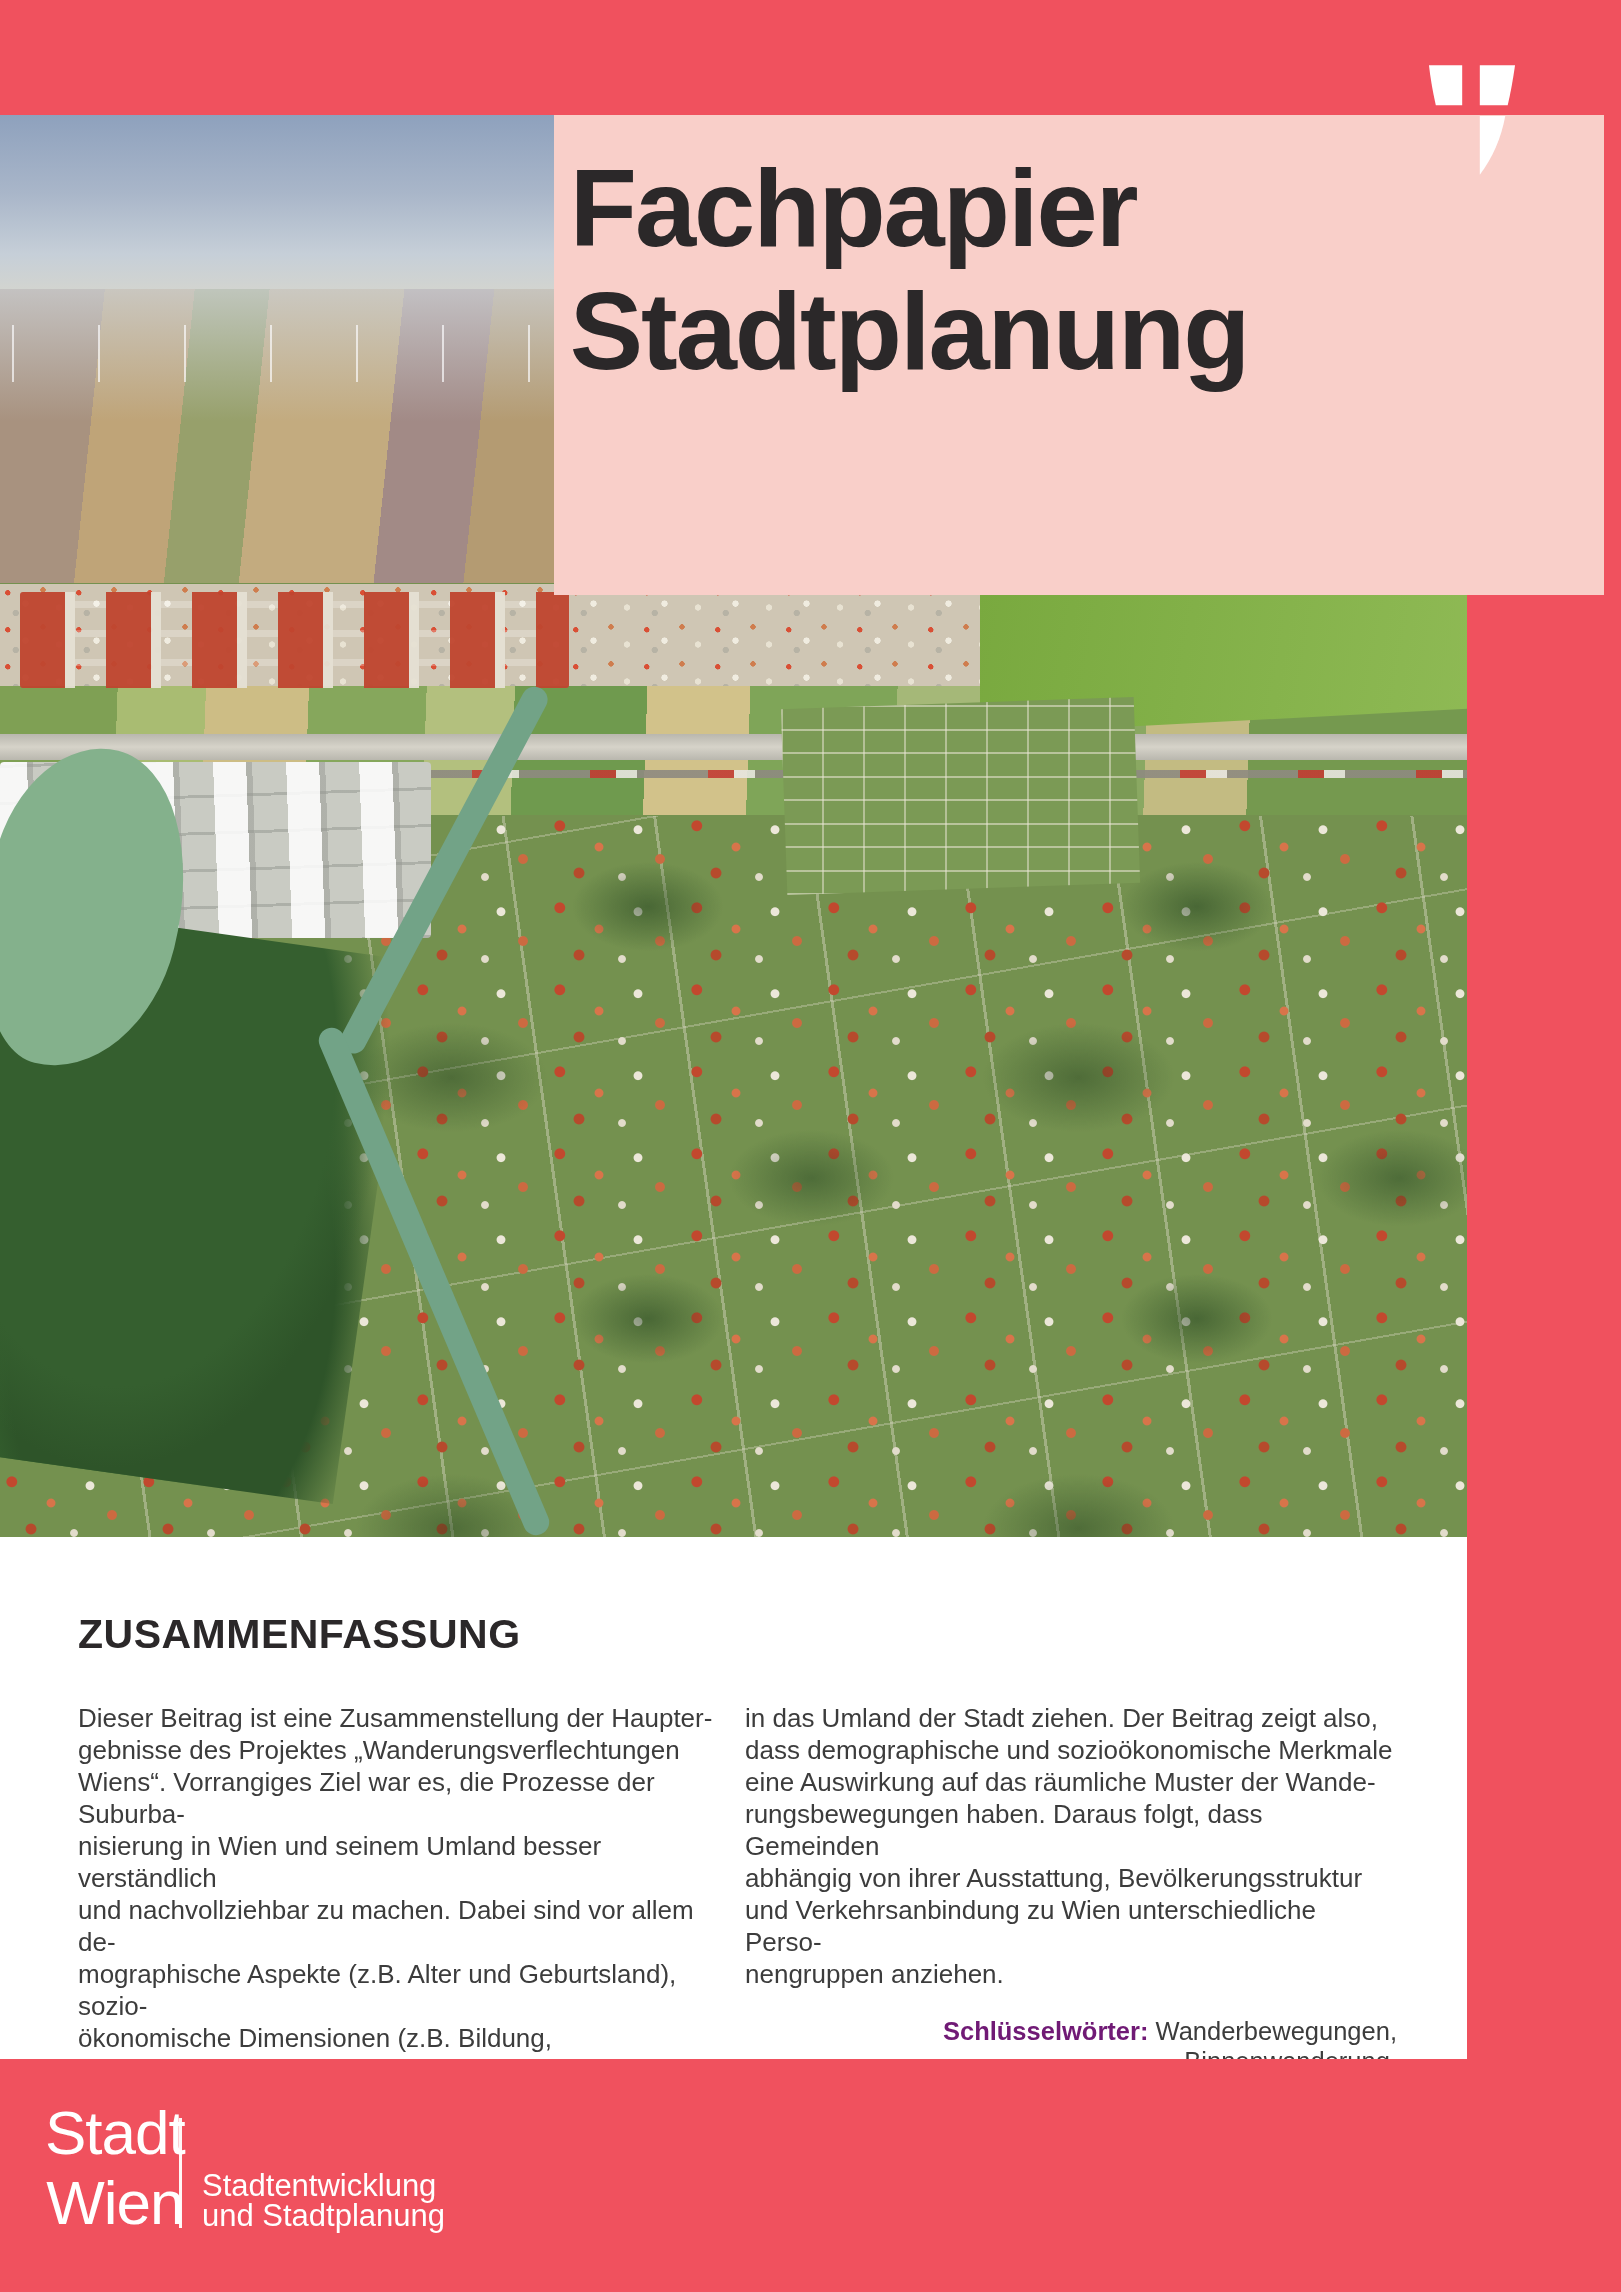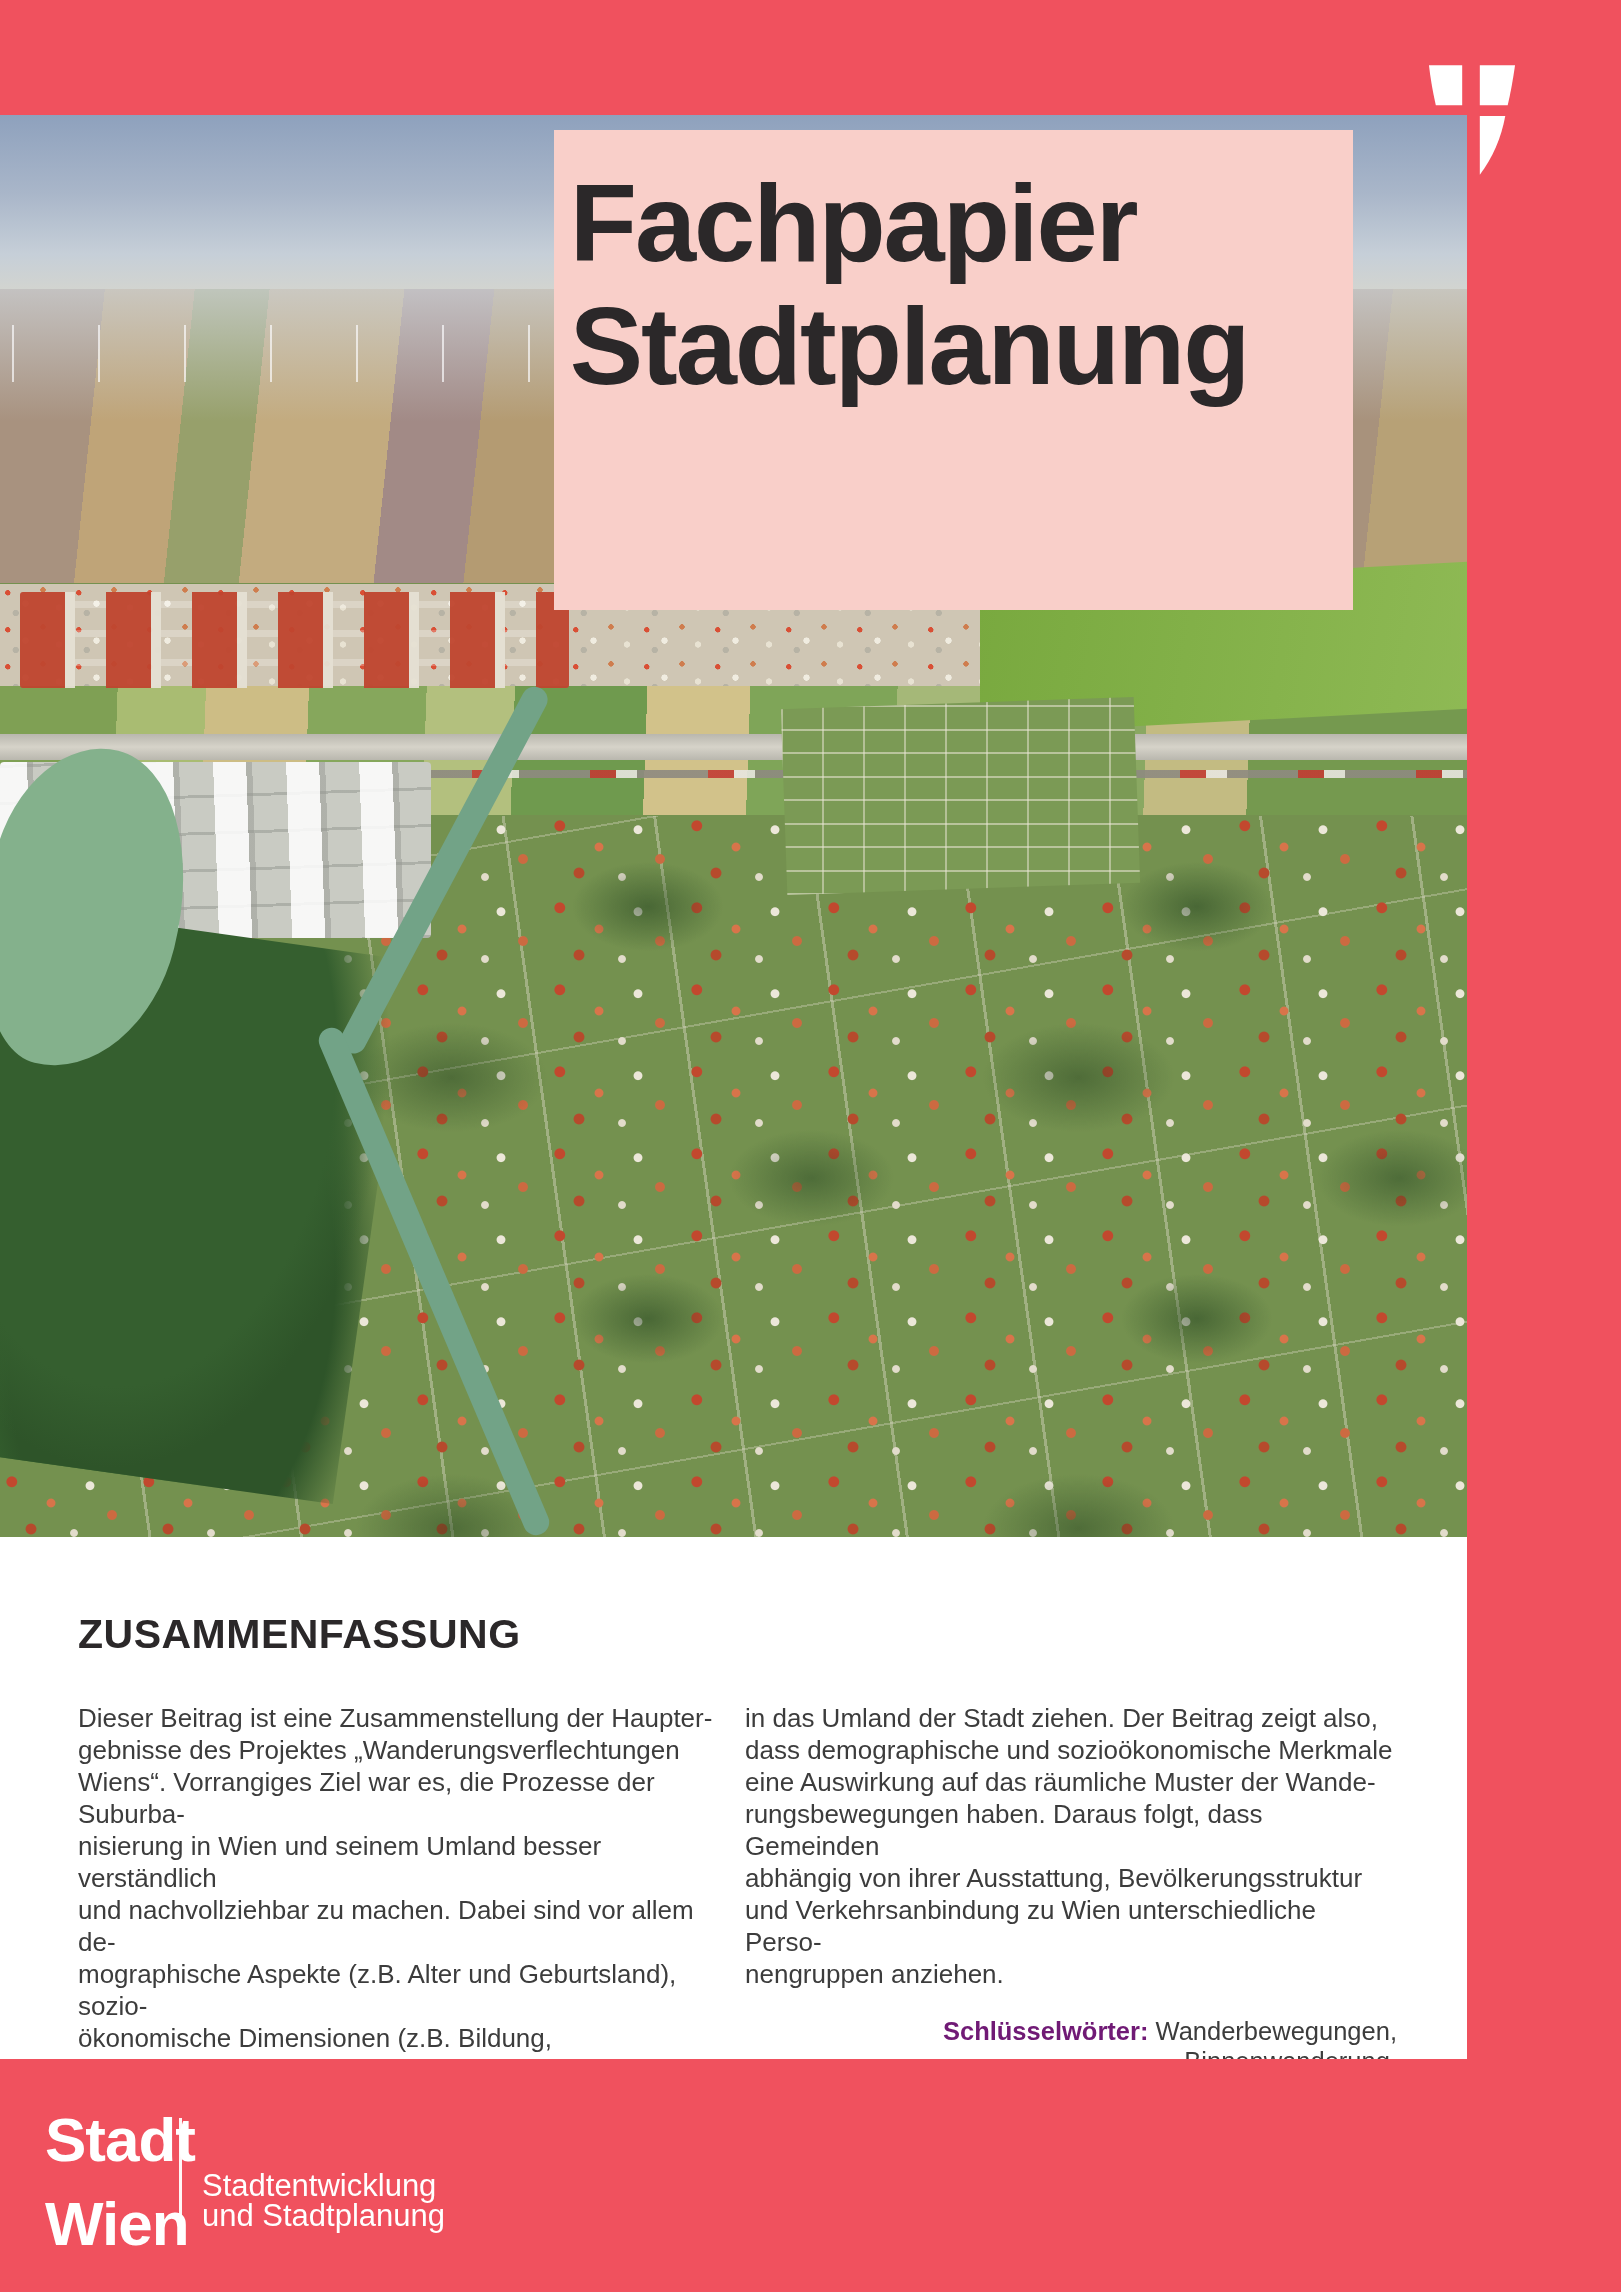--- a/index.html
+++ b/index.html
@@ -76,21 +76,21 @@
     background:
       radial-gradient(ellipse at 40% 30%,#355f2f 0 55%,transparent 70%),
       radial-gradient(ellipse at 55% 70%,#2e5429 0 50%,transparent 68%),
       radial-gradient(ellipse at 25% 60%,#3a6b33 0 50%,transparent 70%);}
   .ph-river-a{left:431px;top:549px;width:25.5px;height:412px;border-radius:21.6px;background:#72a387;transform:rotate(28deg);}
   .ph-river-b{left:421px;top:892px;width:25.5px;height:549px;border-radius:21.6px;background:#72a387;transform:rotate(-23deg);}
   .ph-pond{left:-14.7px;top:632px;width:196px;height:323px;background:#84b18c;
     border-radius:48% 52% 55% 45%/40% 55% 45% 60%;transform:rotate(14deg);}
   
   .title-box{
-    position:absolute;left:554px;top:130px;width:799px;height:480px;
+    position:absolute;left:554px;top:115px;width:1050px;height:480px;
     background:var(--box-pink);padding:31px 19.6px 0 15.7px;color:var(--heading-dark);}
   .title-box h1{
     font-size:110px;line-height:123px;font-weight:800;letter-spacing:-2px;
     white-space:pre-line;color:var(--heading-dark);}
   .subtitle{
     margin-top:51px;font-size:43px;line-height:51px;font-weight:700;
     white-space:pre-line;color:var(--heading-dark);}
   
   .shield{position:absolute;left:1427px;top:65px;width:90px;height:111px;}
   
@@ -101,22 +101,22 @@
     font-size:41px;line-height:45px;font-weight:800;letter-spacing:0.5px;
     color:var(--heading-dark);margin-top:26px;}
   .cols{display:flex;margin-top:45px;}
   .col-left{width:647px;}
   .col-right{width:652px;margin-left:20px;}
   .cols p{font-size:26px;line-height:32px;white-space:pre-line;color:var(--body-text);}
   .keywords{margin-top:25.5px;text-align:right;font-size:25.5px !important;line-height:30px !important;}
   .keywords strong{font-weight:700;color:#701a75;}
   
   .footer{position:absolute;left:0;top:2059px;width:1621px;height:233px;background:var(--brand-red);color:var(--white);}
-  .logo{position:absolute;left:45px;top:39px;font-size:62px;line-height:84px;font-weight:700;
-    letter-spacing:-1px;white-space:pre-line;}
+  .logo{position:absolute;left:45px;top:39px;font-size:62px;line-height:70px;font-weight:400;
+    letter-spacing:-1px;white-space:pre-line;text-align:center;}
   .logo-divider{position:absolute;left:179px;top:59px;width:2.5px;height:110px;background:rgba(255,255,255,.95);}
   .dept{position:absolute;left:202px;top:112px;font-size:31px;line-height:30px;white-space:pre-line;}
 </style>
 </head>
 <body>
 
 <div class="page">
 
   <div class="photo">
     <div class="ph-sky"></div>

